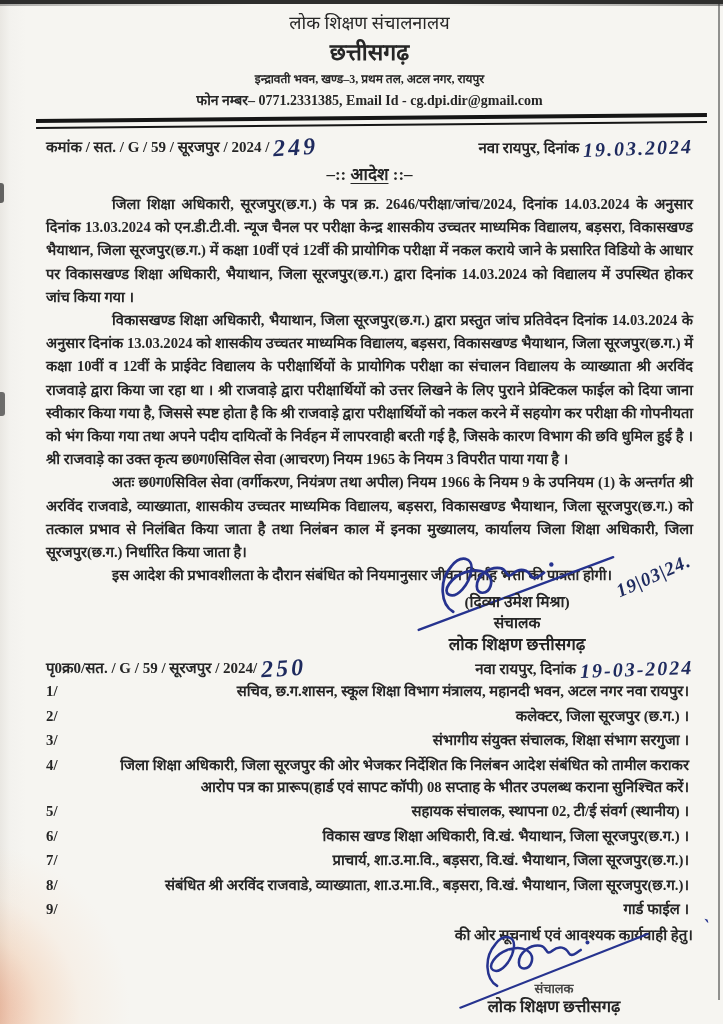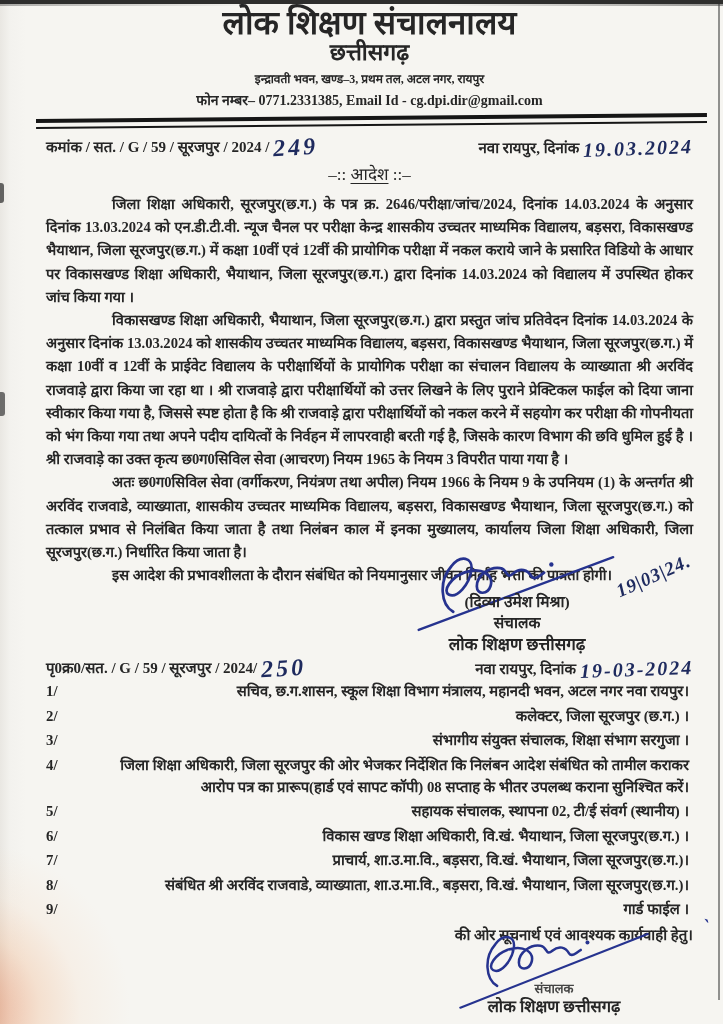--- a/index.html
+++ b/index.html
@@ -19,35 +19,35 @@
   .edge-top{position:absolute;top:0;left:0;width:100%;height:4px;background:#1c1c1c;opacity:.92;}
   .edge-top2{position:absolute;top:4px;left:0;width:100%;height:2px;background:linear-gradient(90deg,rgba(30,30,30,.35),rgba(30,30,30,0) 35%,rgba(30,30,30,0) 60%,rgba(30,30,30,.45));}
   .edge-right{position:absolute;top:4px;right:3px;width:2px;height:996px;background:rgba(60,60,60,.55);}
   .mark-left-1{position:absolute;left:0;top:183px;width:4px;height:20px;background:rgba(40,40,40,.7);border-radius:0 3px 3px 0;}
   .mark-left-2{position:absolute;left:0;top:392px;width:5px;height:24px;background:rgba(40,40,40,.65);border-radius:0 3px 3px 0;}
 
   .content{position:relative;padding:8px 30px 0 46px;}
 
   
   .letterhead{text-align:center;}
-  .org1{font-size:33px;line-height:30px;font-weight:700;}
+  .org1{font-size:18px;line-height:30px;font-weight:400;}
   .org2{font-size:23px;line-height:29px;font-weight:700;}
   .addr{font-size:12px;line-height:24px;font-weight:700;}
   .contact{font-size:14px;line-height:20px;font-weight:600;}
 
   .rule{margin:5px -14px 0 -10px;height:4px;border-top:4px solid #161616;border-bottom:2px solid #161616;transform:rotate(-0.5deg);}
 
   .ref-row{display:flex;justify-content:space-between;align-items:flex-end;margin-top:10px;font-size:15px;font-weight:600;}
   .ref-row2{display:flex;justify-content:space-between;align-items:flex-end;margin-top:0;font-size:15px;font-weight:600;}
 
   .hand{font-style:italic;color:#1e2a5e;}
   .hand-num{display:inline-block;font-size:24px;line-height:20px;letter-spacing:3px;transform:rotate(-3deg);vertical-align:-3px;}
   .hand-date{display:inline-block;font-size:20px;line-height:18px;letter-spacing:2px;transform:rotate(-2deg);vertical-align:-2px;}
 
-  .order-heading{text-align:center;font-size:17px;font-weight:400;margin-top:5px;}
+  .order-heading{text-align:center;font-size:17px;font-weight:700;margin-top:5px;}
   .order-heading .uword{text-decoration:underline;text-underline-offset:3px;}
 
   .body-text{margin-top:8px;font-size:14.6px;line-height:23.2px;text-align:justify;font-weight:600;}
   .body-text p{margin:0;text-indent:66px;}
 
   
   .sig-mid{position:relative;width:340px;margin:4px 6px 0 auto;text-align:center;font-weight:600;}
   .sig-mid .sig-svg{position:absolute;left:58px;top:-52px;pointer-events:none;}
   .sig-mid .sig-date{position:absolute;right:-6px;top:-26px;transform:rotate(-24deg);font-size:19px;letter-spacing:1px;}
   .sig-name{font-size:15.5px;line-height:22px;position:relative;z-index:1;}

